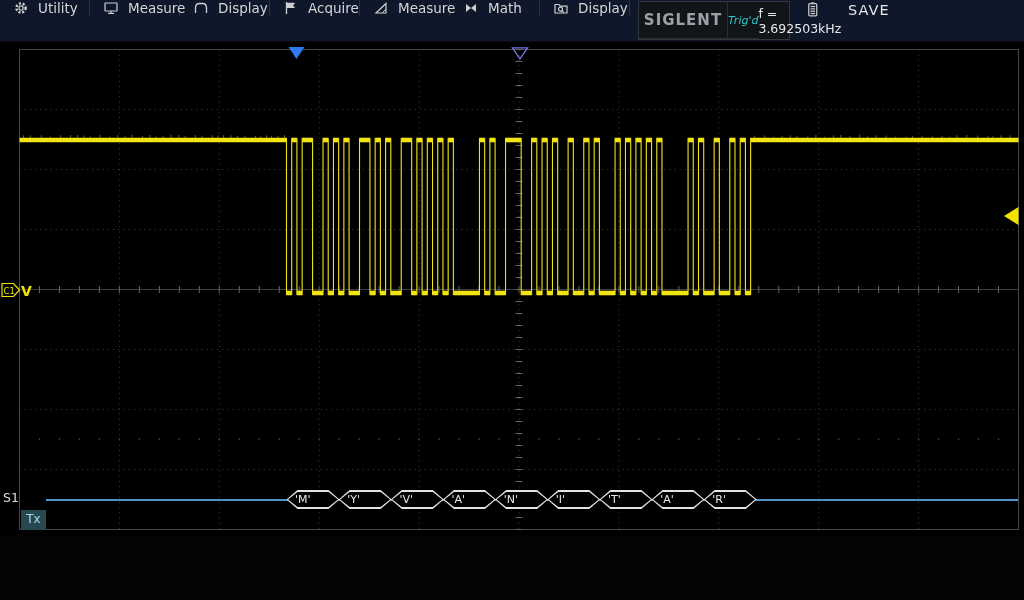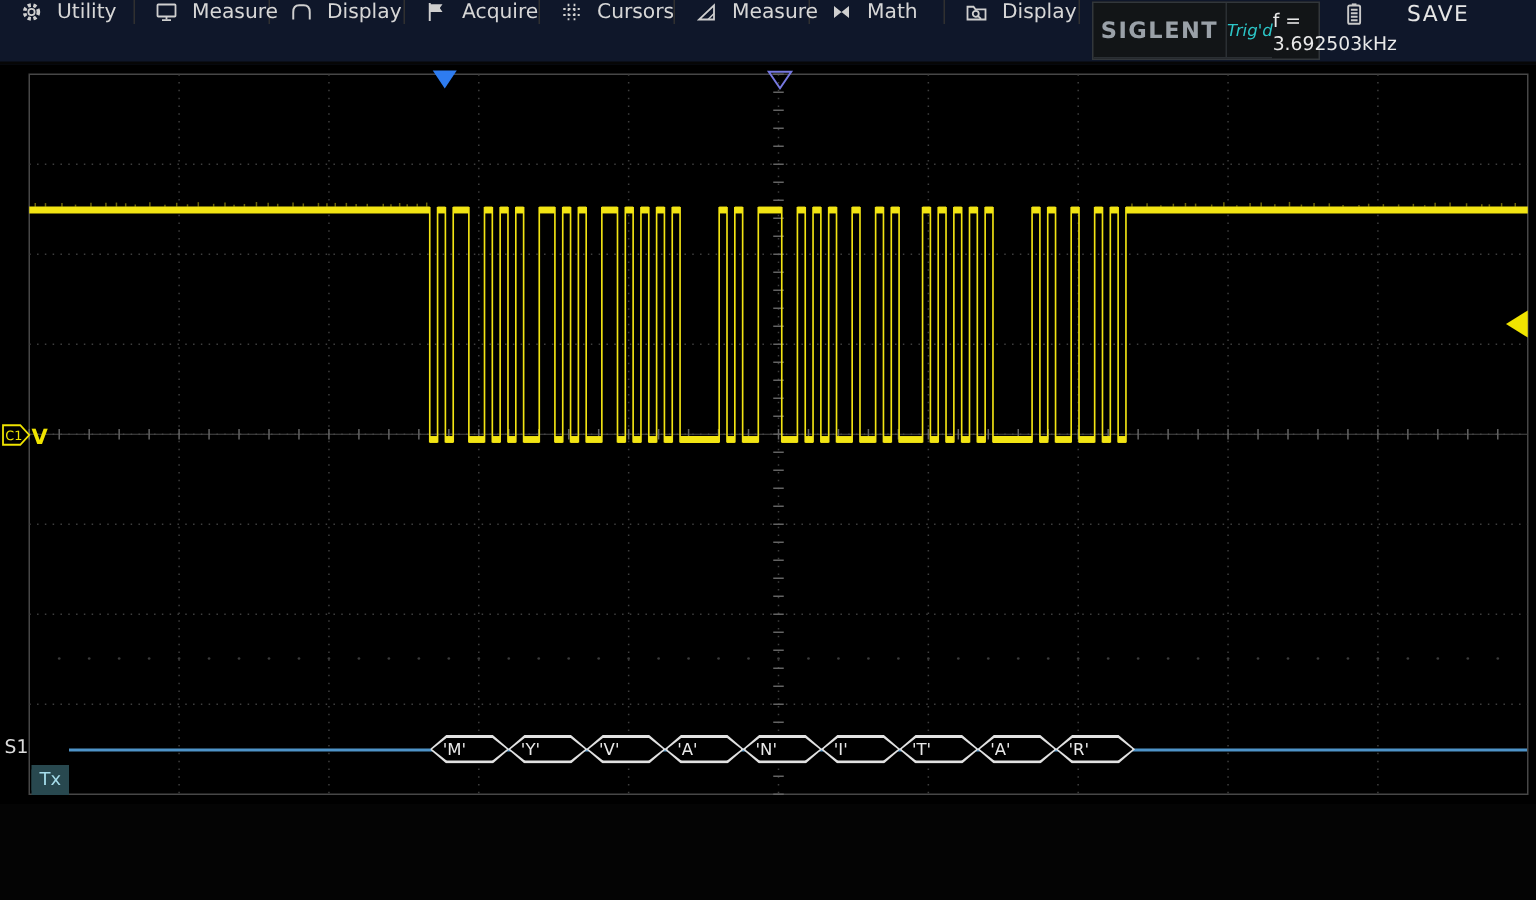--- a/index.html
+++ b/index.html
@@ -505,33 +505,20 @@
             <svg width="16" height="16" viewBox="0 0 16 16">
               <line x1="3.5" y1="2" x2="3.5" y2="14" stroke="#cfcfcf" stroke-width="1.3"></line>
               <path d="M3.5 2.8 H12 L10.2 5.4 L12 8 H3.5 Z" fill="#cfcfcf"></path>
             </svg>
           </span>
           <span>Acquire</span>
         </div>
         <div class="menu-item">
           <span class="mi-icon">
             <svg width="16" height="16" viewBox="0 0 16 16">
-              <g stroke="#cfcfcf" stroke-width="1.2" stroke-dasharray="1.6 1.6">
-                <line x1="2.5" y1="6" x2="13.5" y2="6"></line>
-                <line x1="2.5" y1="10" x2="13.5" y2="10"></line>
-                <line x1="6" y1="2.5" x2="6" y2="13.5"></line>
-                <line x1="10" y1="2.5" x2="10" y2="13.5"></line>
-              </g>
-            </svg>
-          </span>
-          <span>Cursors</span>
-        </div>
-        <div class="menu-item">
-          <span class="mi-icon">
-            <svg width="16" height="16" viewBox="0 0 16 16">
               <path d="M3 13 L13 13 L13 3.5 Z" fill="none" stroke="#cfcfcf" stroke-width="1.2"></path>
               <line x1="9" y1="13" x2="13" y2="9" stroke="#cfcfcf" stroke-width="1"></line>
             </svg>
           </span>
           <span>Measure</span>
         </div>
         <div class="menu-item">
           <span class="mi-icon">
             <svg width="16" height="16" viewBox="0 0 16 16">
               <path d="M3 4 L13 12 L13 4 L3 12 Z" fill="#cfcfcf"></path>

